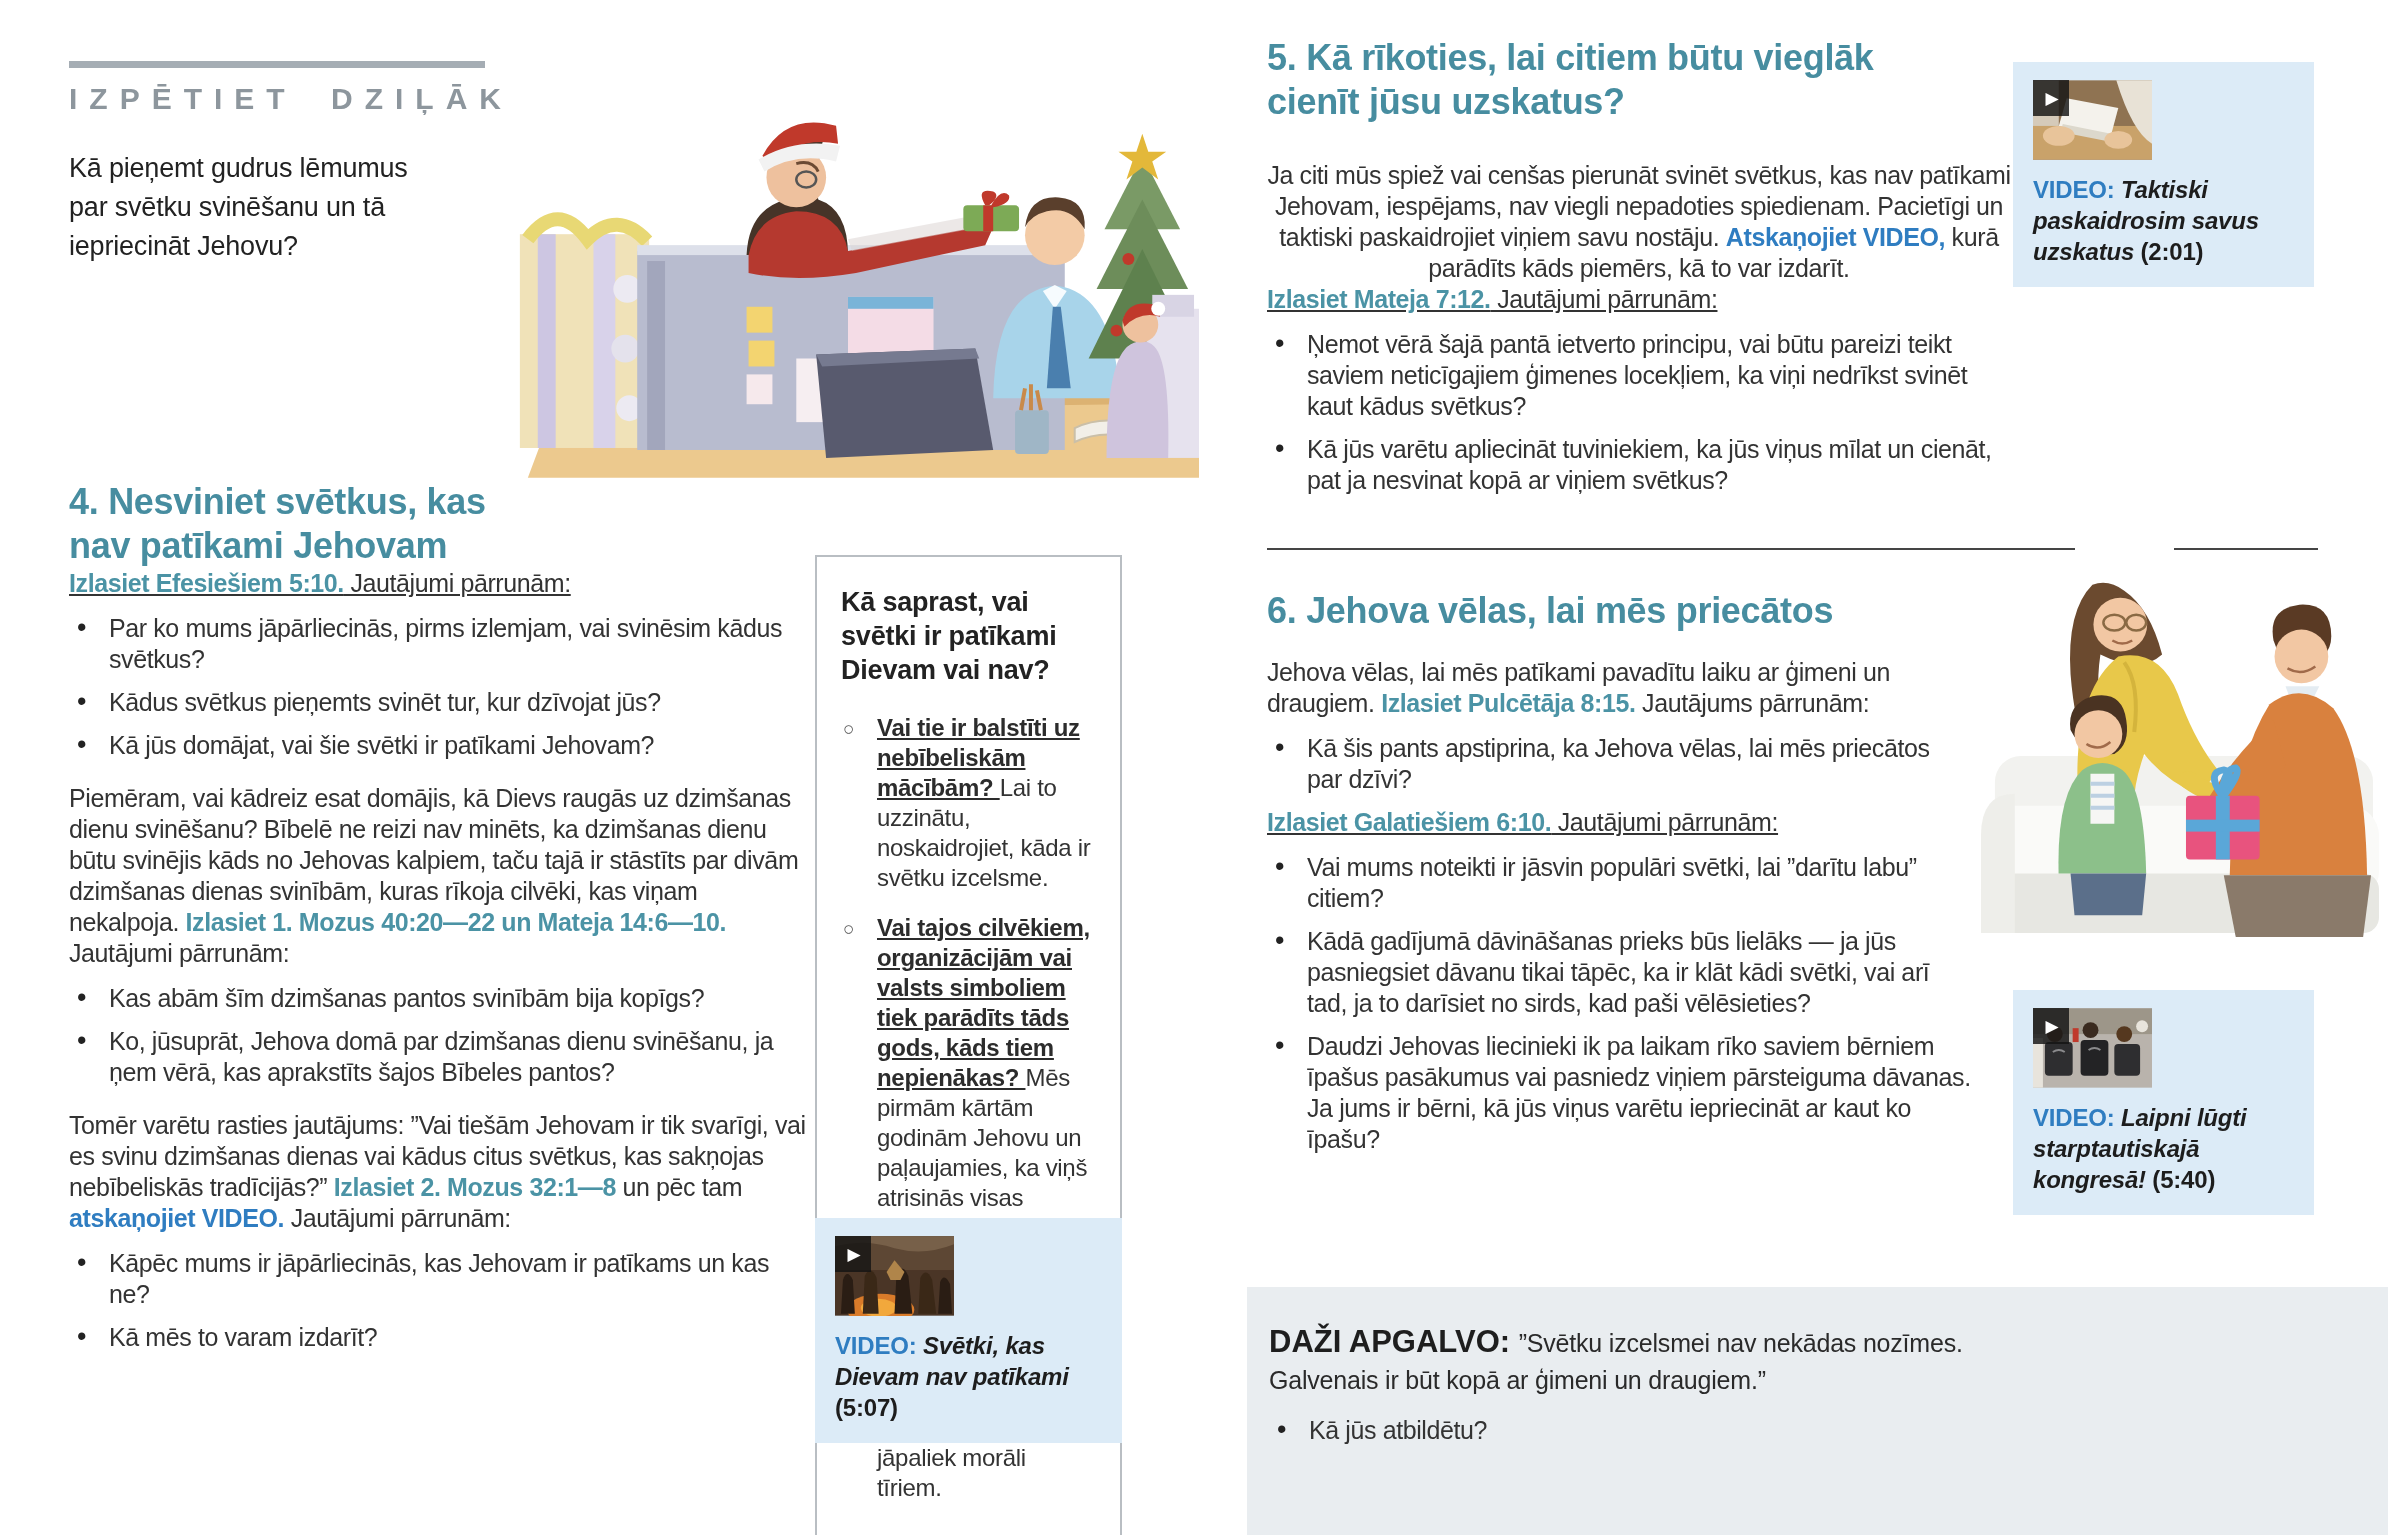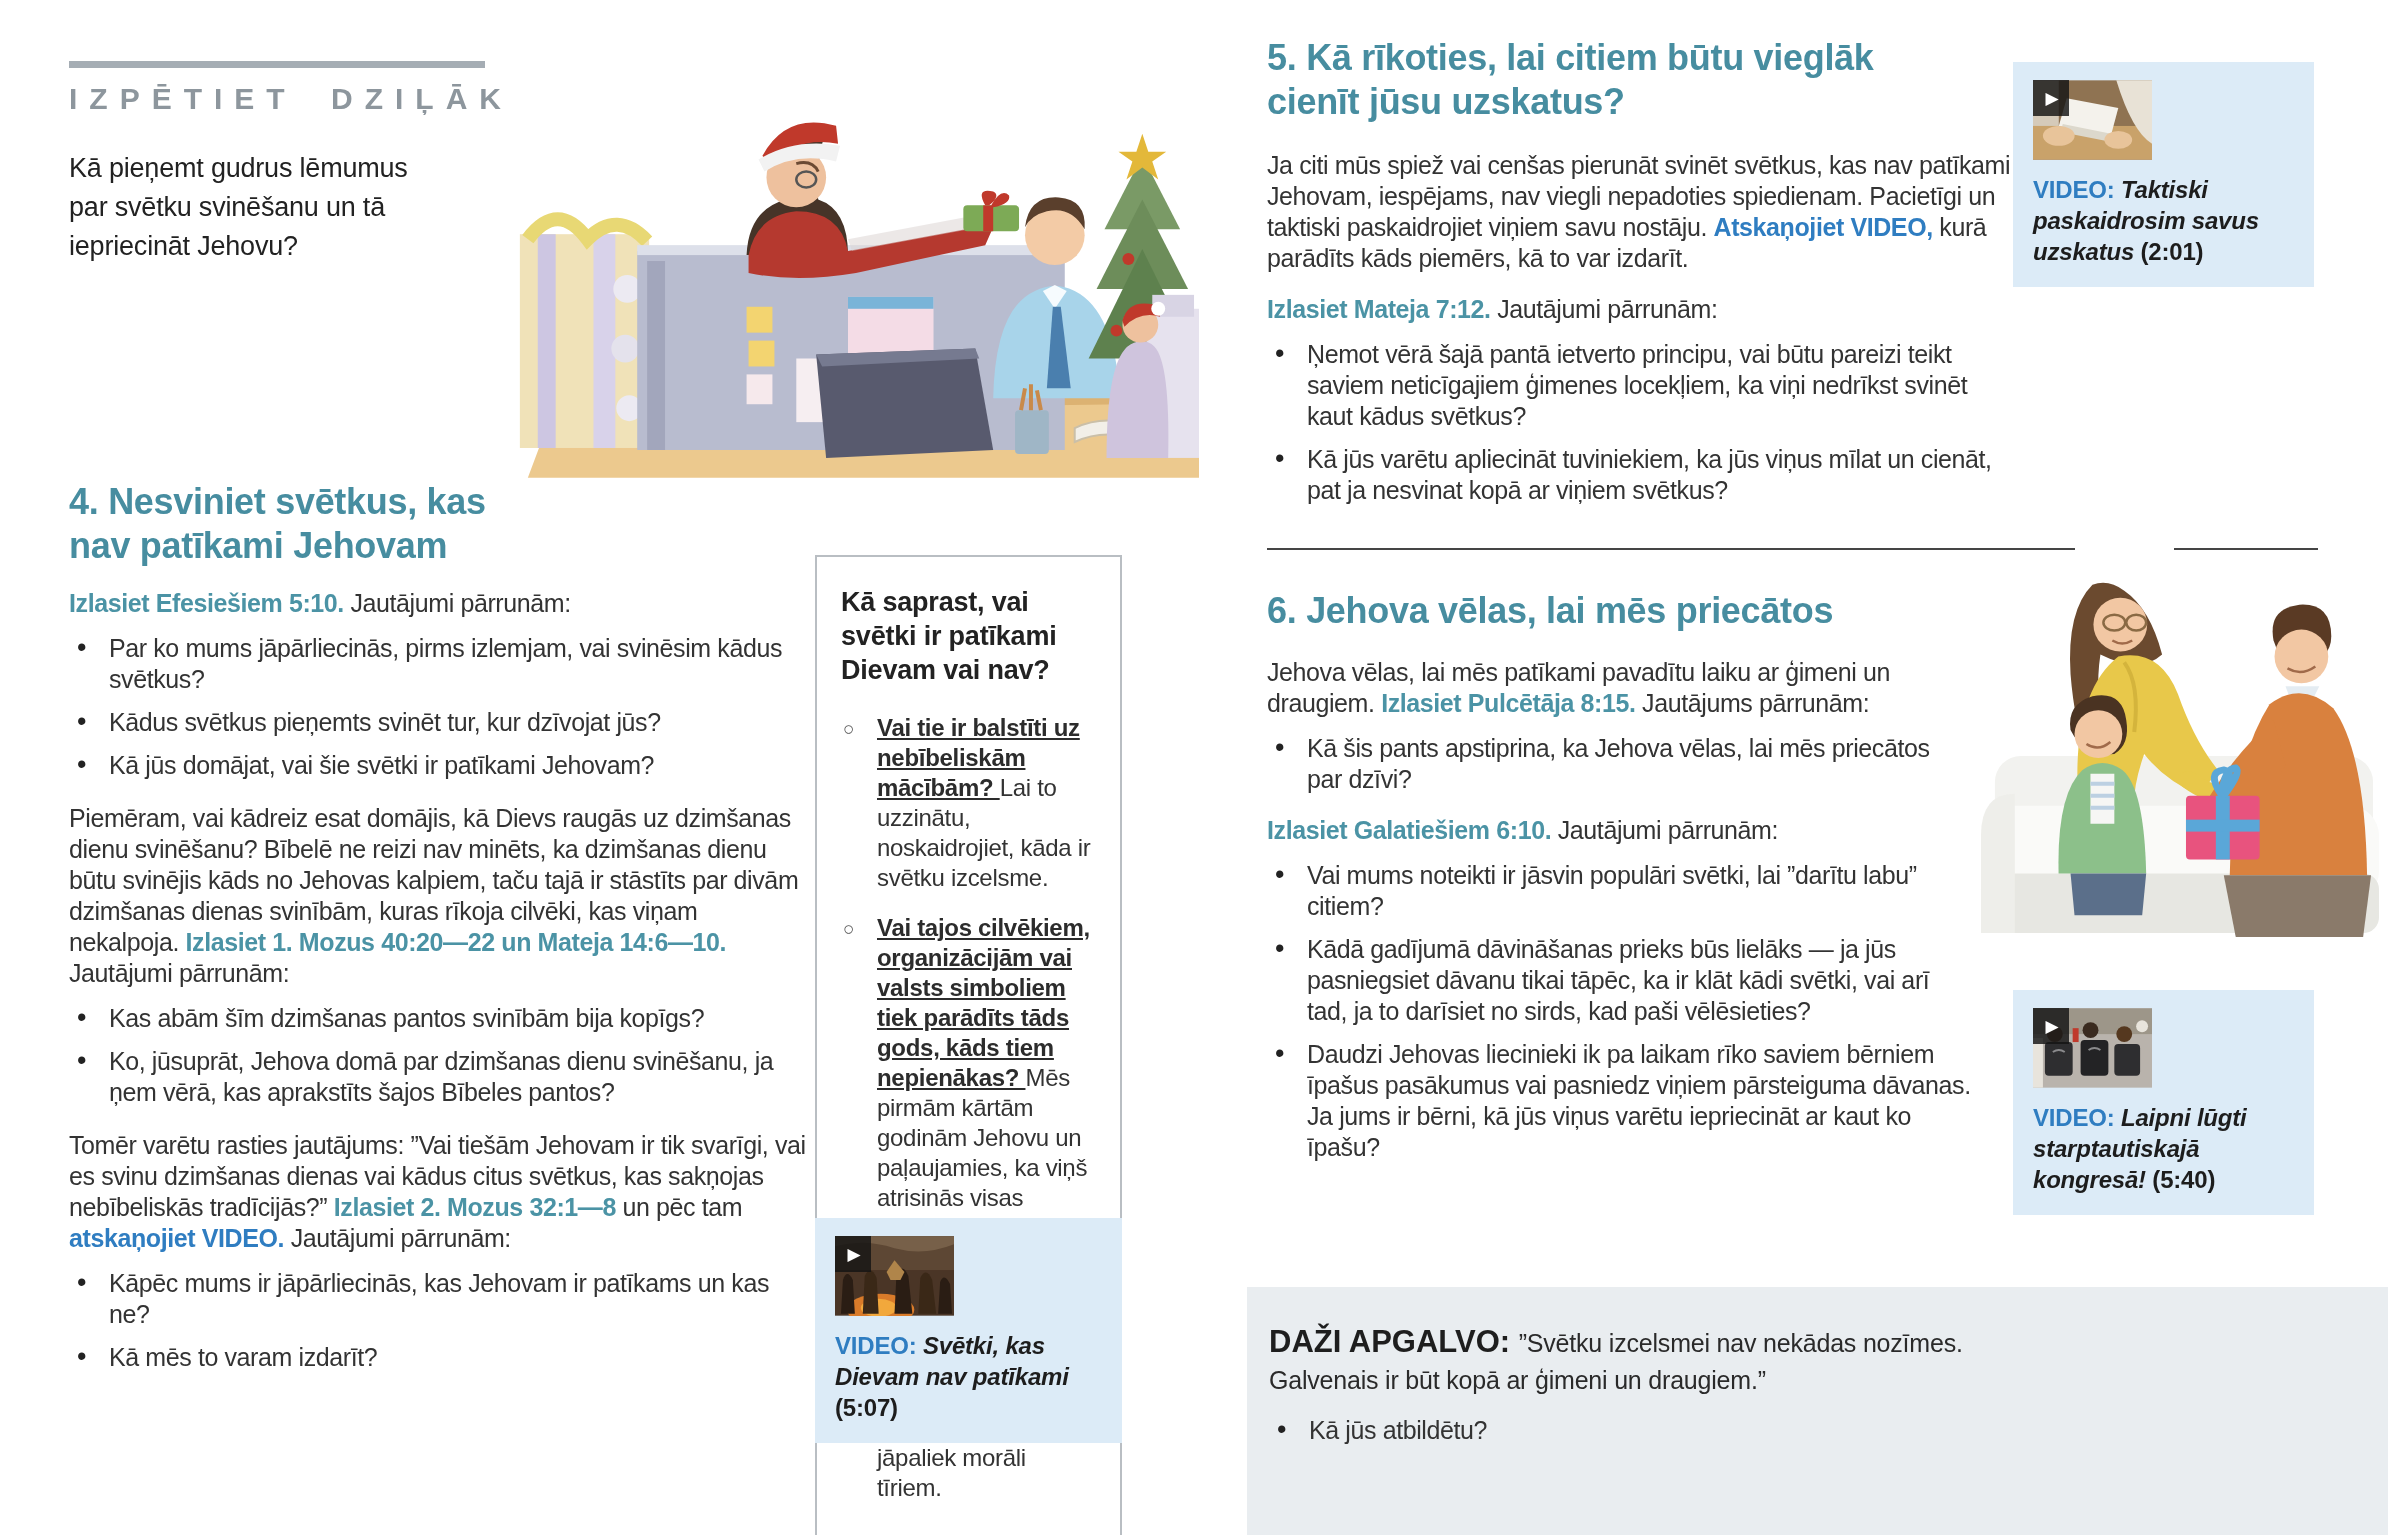--- a/index.html
+++ b/index.html
@@ -19,21 +19,21 @@
 
   .abs{position:absolute;}
 
   
   .body-text{font-size:25px;line-height:31px;letter-spacing:-0.4px;color:var(--text);}
   .kicker-bar{width:416px;height:7px;background:var(--bar);}
   .kicker{font-size:30px;font-weight:bold;color:var(--kicker);letter-spacing:12px;word-spacing:14px;}
   .intro{font-size:27px;line-height:39px;letter-spacing:-0.2px;color:#222;}
   h2.sec{font-size:36px;line-height:44px;font-weight:bold;color:var(--teal);letter-spacing:-0.3px;}
   .para{margin-top:22px;}
-  .lead{margin-top:20px;}
+  .lead{text-decoration:underline;}
   ul.dots{list-style:none;margin-top:14px;}
   ul.dots li{position:relative;padding-left:40px;margin-bottom:12px;}
   ul.dots li::before{content:"•";position:absolute;left:8px;top:-1px;font-size:27px;color:#222;}
   .run-teal{color:var(--teal-link);font-weight:bold;}
   .run-blue{color:var(--blue);font-weight:bold;}
   .run-b{font-weight:bold;color:#2c2c2c;text-decoration:underline;}
   .run-claim{font-weight:bold;font-size:31px;letter-spacing:0;color:#1e1e1e;}
 
   
   .sidebox{width:307px;border:2px solid #b9bec3;background:#fff;padding:28px 24px 24px 24px;}
@@ -185,21 +185,21 @@
       </svg>
       <div class="playpad">
           <span>▶</span>
         </div>
     </div>
     <div class="vcaption"><span class="run-vlabel">VIDEO: </span><span class="run-vtitle">Svētki, kas Dievam nav patīkami</span><span class="run-vdur"> (5:07)</span></div>
   </div>
 
   <div class="abs body-text" style="left:1267px;top:36px;width:744px;">
     <h2 class="sec" style="max-width:697px;">5. Kā rīkoties, lai citiem būtu vieglāk cienīt jūsu uzskatus?</h2>
-    <p class="para" style="margin-top:26px;"><span class="run-n">Ja citi mūs spiež vai cenšas pierunāt svinēt svētkus, kas nav patīkami Jehovam, iespējams, nav viegli nepadoties spiedienam. Pacietīgi un taktiski paskaidrojiet viņiem savu nostāju. </span><span class="run-blue">Atskaņojiet VIDEO,</span><span class="run-n"> kurā parādīts kāds piemērs, kā to var izdarīt.</span></p>
+    <p class="para" style="margin-top:36px;text-align:center;"><span class="run-n">Ja citi mūs spiež vai cenšas pierunāt svinēt svētkus, kas nav patīkami Jehovam, iespējams, nav viegli nepadoties spiedienam. Pacietīgi un taktiski paskaidrojiet viņiem savu nostāju. </span><span class="run-blue">Atskaņojiet VIDEO,</span><span class="run-n"> kurā parādīts kāds piemērs, kā to var izdarīt.</span></p>
     <p class="lead"><span class="run-teal">Izlasiet Mateja 7:12.</span><span class="run-n"> Jautājumi pārrunām:</span></p>
     <ul class="dots">
       <li>Ņemot vērā šajā pantā ietverto principu, vai būtu pareizi teikt saviem neticīgajiem ģimenes locekļiem, ka viņi nedrīkst svinēt kaut kādus svētkus?</li>
       <li>Kā jūs varētu apliecināt tuviniekiem, ka jūs viņus mīlat un cienāt, pat ja nesvinat kopā ar viņiem svētkus?</li>
     </ul>
   </div>
 
   <div class="abs videobox" style="left:2013px;top:62px;width:301px;min-height:182px;">
     <div class="thumb">
       <svg viewBox="0 0 120 80">

